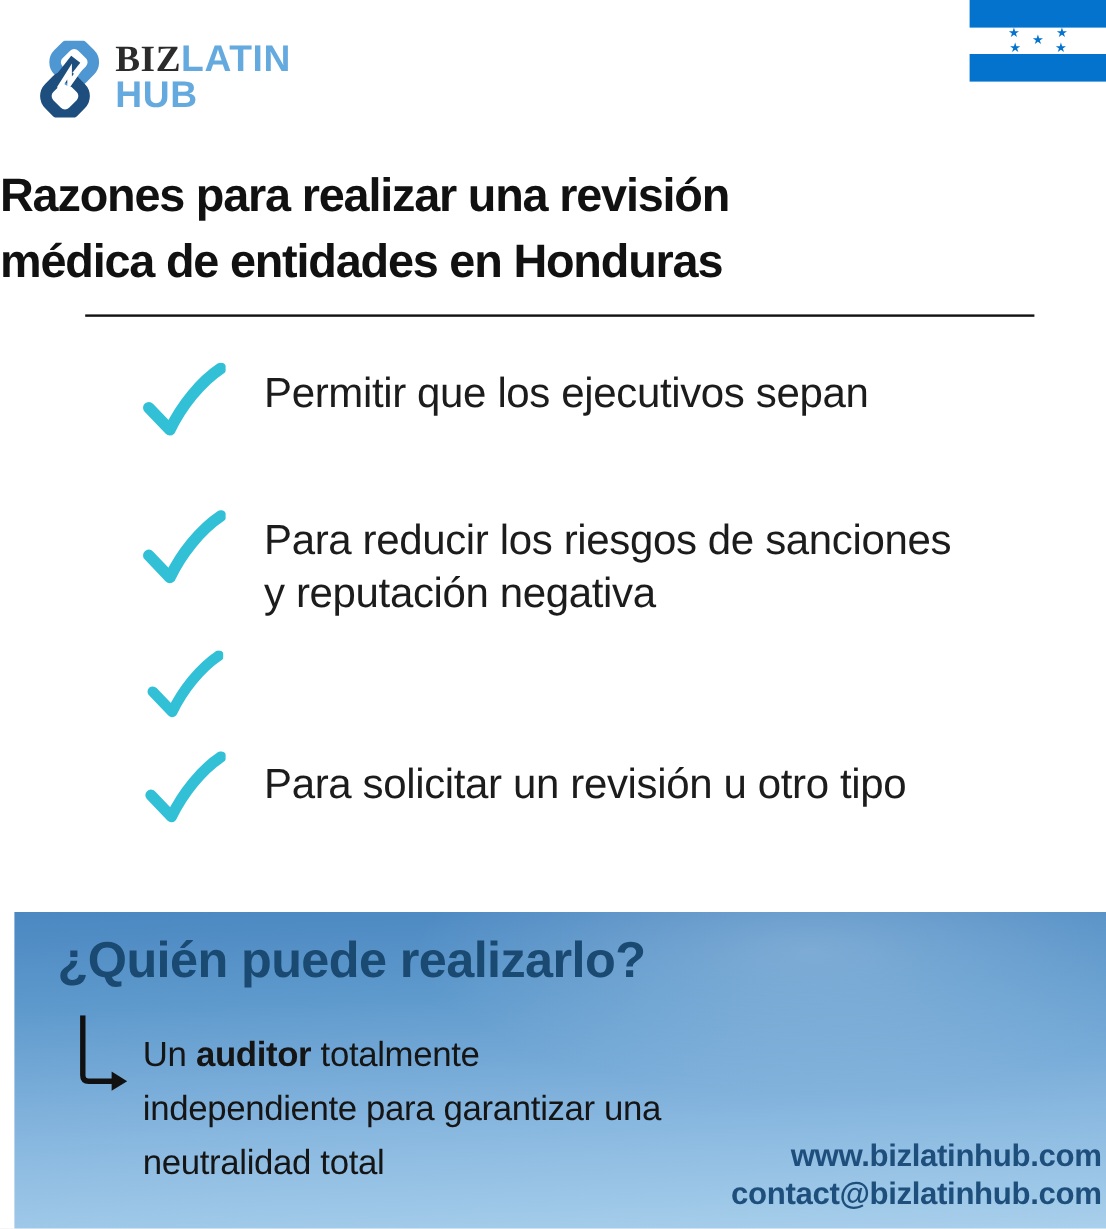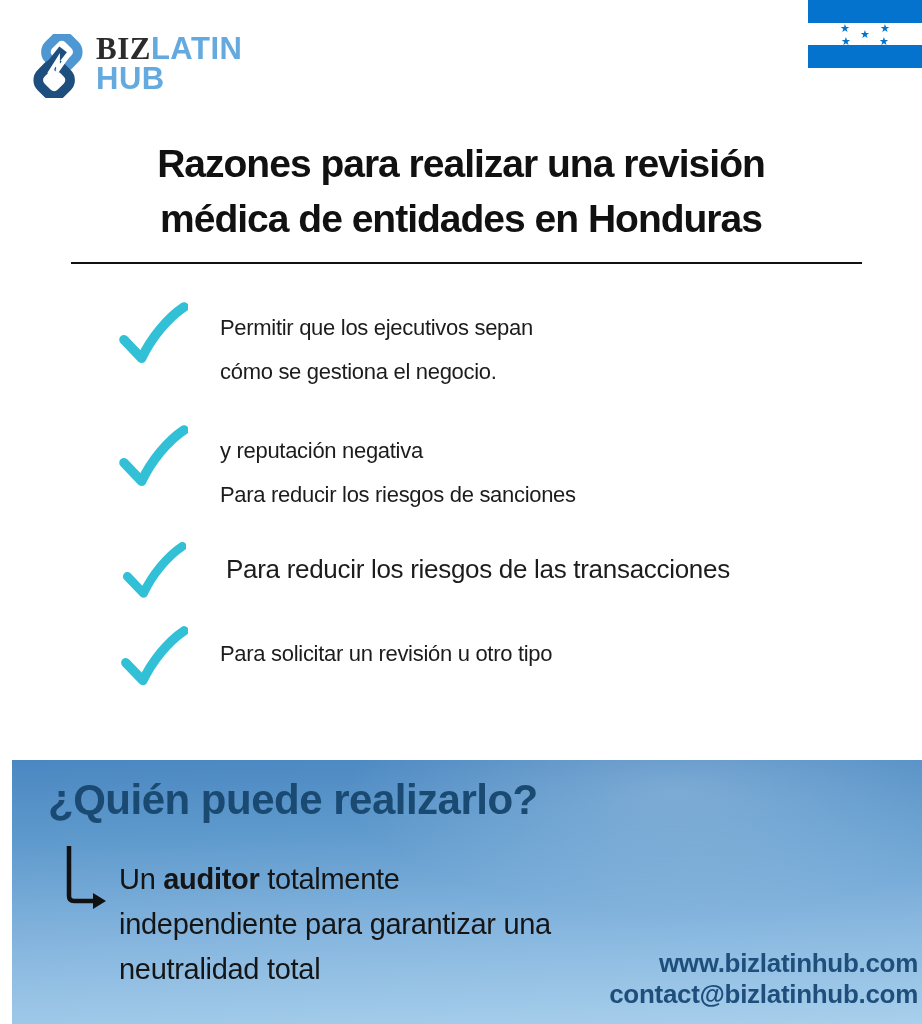--- a/index.html
+++ b/index.html
@@ -23,28 +23,28 @@
 
   
   .flag { position: absolute; left: 808px; top: 0; width: 114px; height: 68px; background: #ffffff; }
   .flag .stripe-top    { position: absolute; left: 0; top: 0;    width: 100%; height: 23px; background: #0473cd; }
   .flag .stripe-bottom { position: absolute; left: 0; top: 45px; width: 100%; height: 23px; background: #0473cd; }
   .flag .star { position: absolute; color: #0473cd; font-size: 11px; line-height: 11px; transform: translate(-50%, -50%); }
 
   
   .title {
     position: absolute; left: 0; top: 136px; width: 100%;
-    text-align: center; color: #111111; font-weight: 700;
+    text-align: left; color: #111111; font-weight: 700;
     font-size: 39px; line-height: 55px; letter-spacing: -1px;
   }
   .title-rule { position: absolute; left: 71px; top: 262px; width: 791px; height: 2px; background: #111111; }
 
   
   .check-icon { position: absolute; }
-  .check-text { position: absolute; color: #1c1c1c; font-size: 22px; line-height: 44px; letter-spacing: -0.3px; }
+  .check-text { position: absolute; color: #1c1c1c; font-size: 35px; line-height: 44px; letter-spacing: -0.3px; }
   .check-text.small { font-size: 26px; line-height: 40px; }
   #check1 { left: 116px; top: 302px; } #text1 { left: 220px; top: 306px; }
   #check2 { left: 116px; top: 425px; } #text2 { left: 220px; top: 429px; }
   #check3 { left: 120px; top: 542px; } #text3 { left: 226px; top: 549px; }
   #check4 { left: 118px; top: 626px; } #text4 { left: 220px; top: 632px; }
 
   
   .bottom {
     position: absolute; left: 12px; top: 760px; width: 922px; height: 264px;
     background:
@@ -99,38 +99,33 @@
     <div>Razones para realizar una revisión</div>
     <div>médica de entidades en Honduras</div>
   </h1>
   <div class="title-rule"></div>
 
   <svg id="check1" class="check-icon" width="72" height="66" viewBox="0 0 90 80">
     <path d="M10 46 L32 69 C44 44 64 19 85 5" fill="none" stroke="#31c0d6" stroke-width="12" stroke-linecap="round" stroke-linejoin="round"></path>
   </svg>
   <div id="text1" class="check-text">
     <div>Permitir que los ejecutivos sepan</div>
-    <div>cómo se gestiona el negocio.</div>
   </div>
 
   <svg id="check2" class="check-icon" width="72" height="66" viewBox="0 0 90 80">
     <path d="M10 46 L32 69 C44 44 64 19 85 5" fill="none" stroke="#31c0d6" stroke-width="12" stroke-linecap="round" stroke-linejoin="round"></path>
   </svg>
   <div id="text2" class="check-text">
+    <div>Para reducir los riesgos de sanciones</div>
     <div>y reputación negativa</div>
-    <div>Para reducir los riesgos de sanciones</div>
   </div>
 
   <svg id="check3" class="check-icon" width="66" height="60" viewBox="0 0 90 80">
     <path d="M10 46 L32 69 C44 44 64 19 85 5" fill="none" stroke="#31c0d6" stroke-width="12" stroke-linecap="round" stroke-linejoin="round"></path>
   </svg>
-  <div id="text3" class="check-text small">
-    <div>Para reducir los riesgos de las transacciones</div>
-    <div></div>
-  </div>
 
   <svg id="check4" class="check-icon" width="70" height="64" viewBox="0 0 90 80">
     <path d="M10 46 L32 69 C44 44 64 19 85 5" fill="none" stroke="#31c0d6" stroke-width="12" stroke-linecap="round" stroke-linejoin="round"></path>
   </svg>
   <div id="text4" class="check-text">
     <div>Para solicitar un revisión u otro tipo</div>
   </div>
 
   <section class="bottom">
     <h2 class="bottom-heading">¿Quién puede realizarlo?</h2>

